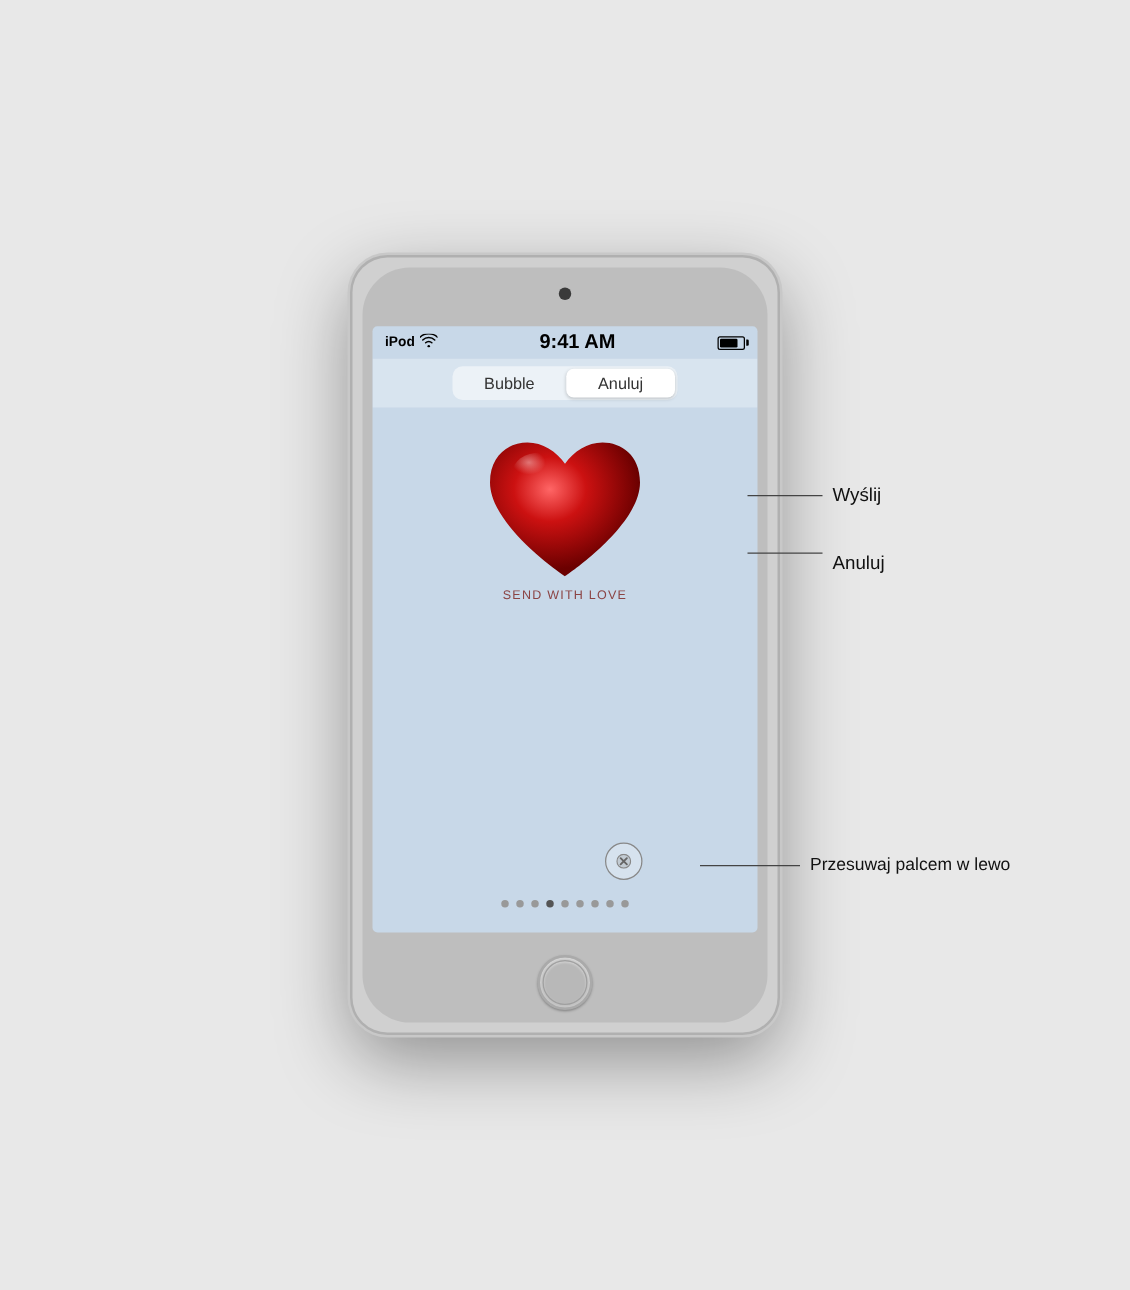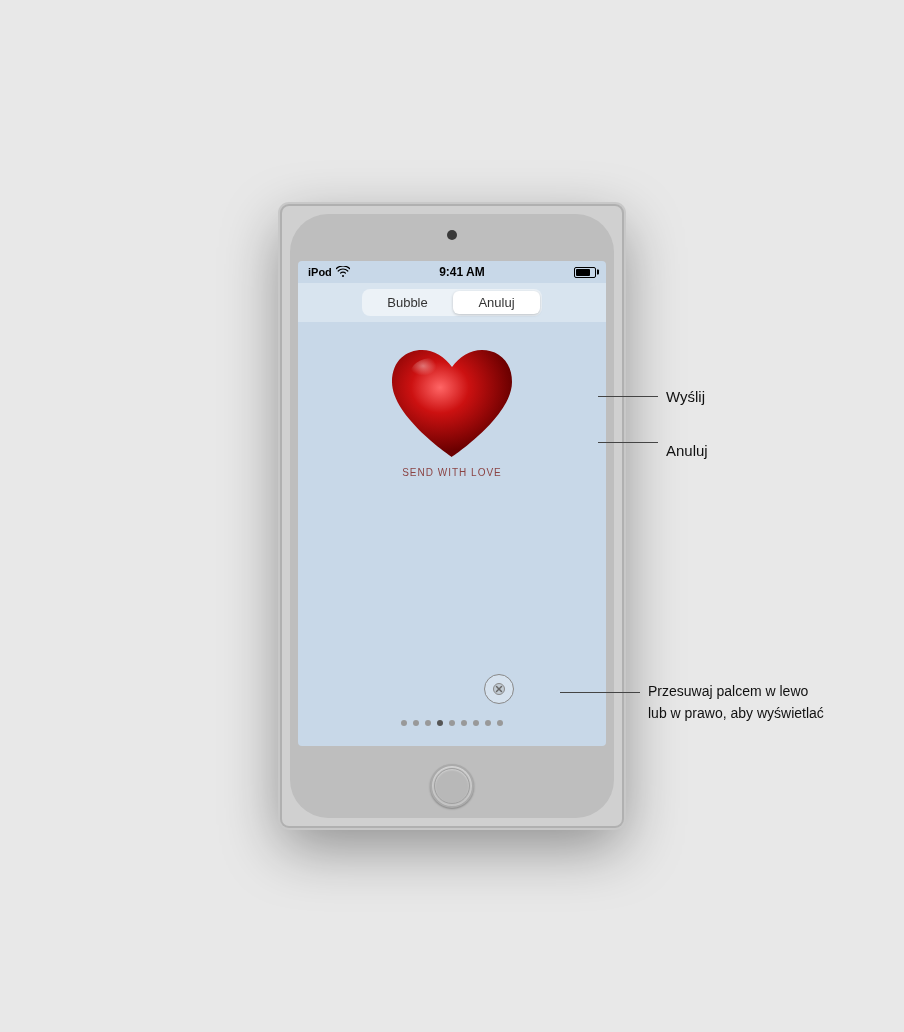--- a/index.html
+++ b/index.html
@@ -22,21 +22,21 @@
       justify-content: center;
       align-items: center;
     }
 
     
     .device {
       position: relative;
       width: 340px;
       height: 620px;
       background: #d0d0d0;
-      border-radius: 7px;
+      border-radius: 28px;
       box-shadow:
         0 0 0 2px #b0b0b0,
         0 0 0 4px #c8c8c8,
         0 20px 60px rgba(0,0,0,0.4);
     }
 
     .device-inner {
       position: absolute;
       top: 8px; left: 8px; right: 8px; bottom: 8px;
       background: #bebebe;
@@ -80,21 +80,21 @@
       flex-shrink: 0;
     }
 
     .status-left {
       display: flex;
       align-items: center;
       gap: 4px;
     }
 
     .status-center {
-      font-size: 12px;
+      font-size: 16px;
       font-weight: 600;
     }
 
     .status-right {
       display: flex;
       align-items: center;
       gap: 3px;
     }
 
     .wifi-icon {
@@ -395,17 +395,16 @@
 
   <div style="position:absolute; left:598px; top:442px; display:flex; ">
     <div style="width:60px; height:1px; background:#444;"></div>
     <span style="font-size:15px; color:#111; margin-left:8px; font-family: -apple-system, sans-serif;">Anuluj</span>
   </div>
 
   <div style="position:absolute; left:560px; top:680px; display:flex; align-items:flex-start;">
     <div style="width:80px; height:1px; background:#444; margin-top:12px; flex-shrink:0;"></div>
     <div style="margin-left:8px; font-family: -apple-system, sans-serif;">
       <div style="font-size:14px; color:#111; line-height:1.6;">Przesuwaj palcem w lewo</div>
-      <div style="font-size:14px; color:#111; line-height:1.6;">lub w prawo, aby wyświetlać</div>
     </div>
   </div>
 
 </div>
 
 </body></html>

